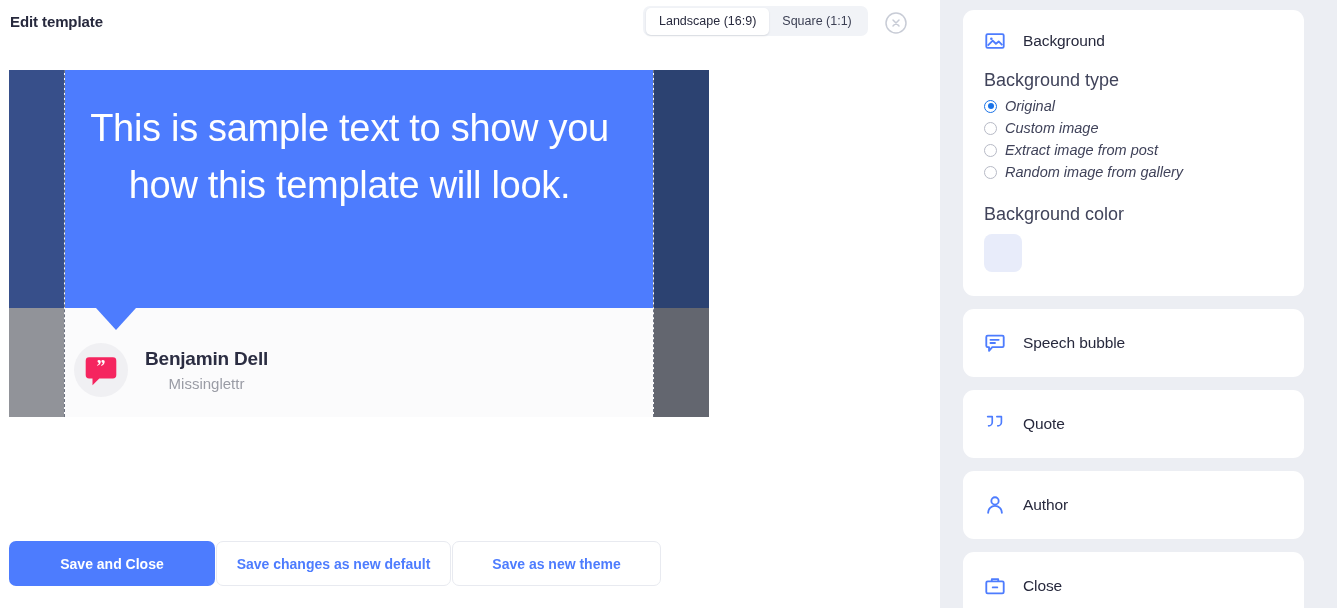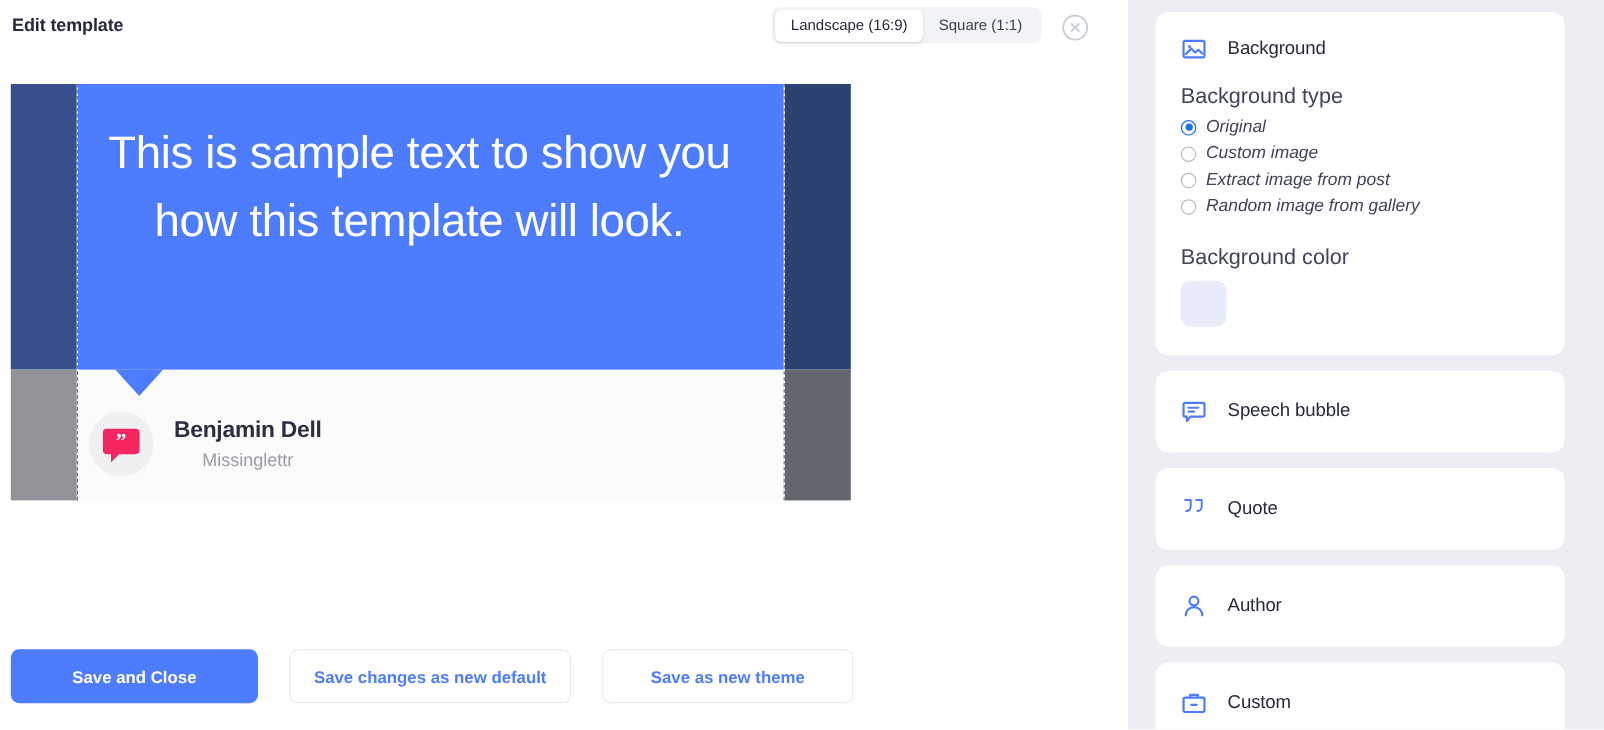--- a/index.html
+++ b/index.html
@@ -95,21 +95,21 @@
     font-size: 19px; font-weight: bold; color: #2b2d42;
     letter-spacing: -0.2px;
   }
   .author-sub {
     font-size: 15px; color: #9a9ca5; margin-top: 5px;
   }
 
   
   .footer {
     position: absolute; left: 9px; top: 541px;
-    display: flex; gap: 26px;
+    display: flex; gap: 1px;
   }
   .btn {
     height: 45px; border-radius: 7px;
     display: flex; align-items: center; justify-content: center;
     font-size: 14px; font-weight: bold; cursor: pointer;
     font-family: "Liberation Sans", sans-serif;
     white-space: nowrap;
   }
   .btn-primary {
     width: 206px; background: #4d7cfe; color: #ffffff; border: none;
@@ -305,18 +305,18 @@
 
     <div class="panel">
       <div class="panel-head collapsed">
         <span class="panel-icon">
           <svg viewBox="0 0 24 24" width="22" height="22" fill="none" stroke="#4d7cfe" stroke-width="2">
             <rect x="2.5" y="7" width="19" height="13" rx="1.5"></rect>
             <path d="M8.5 7 V4.5 H15.5 V7" stroke-linejoin="round"></path>
             <path d="M9.5 13.5 H14.5" stroke-linecap="round"></path>
           </svg>
         </span>
-        <span class="panel-title">Custom</span>
+        <span class="panel-title">Close</span>
       </div>
     </div>
 
   </div>
 </div>
 
 </body></html>

